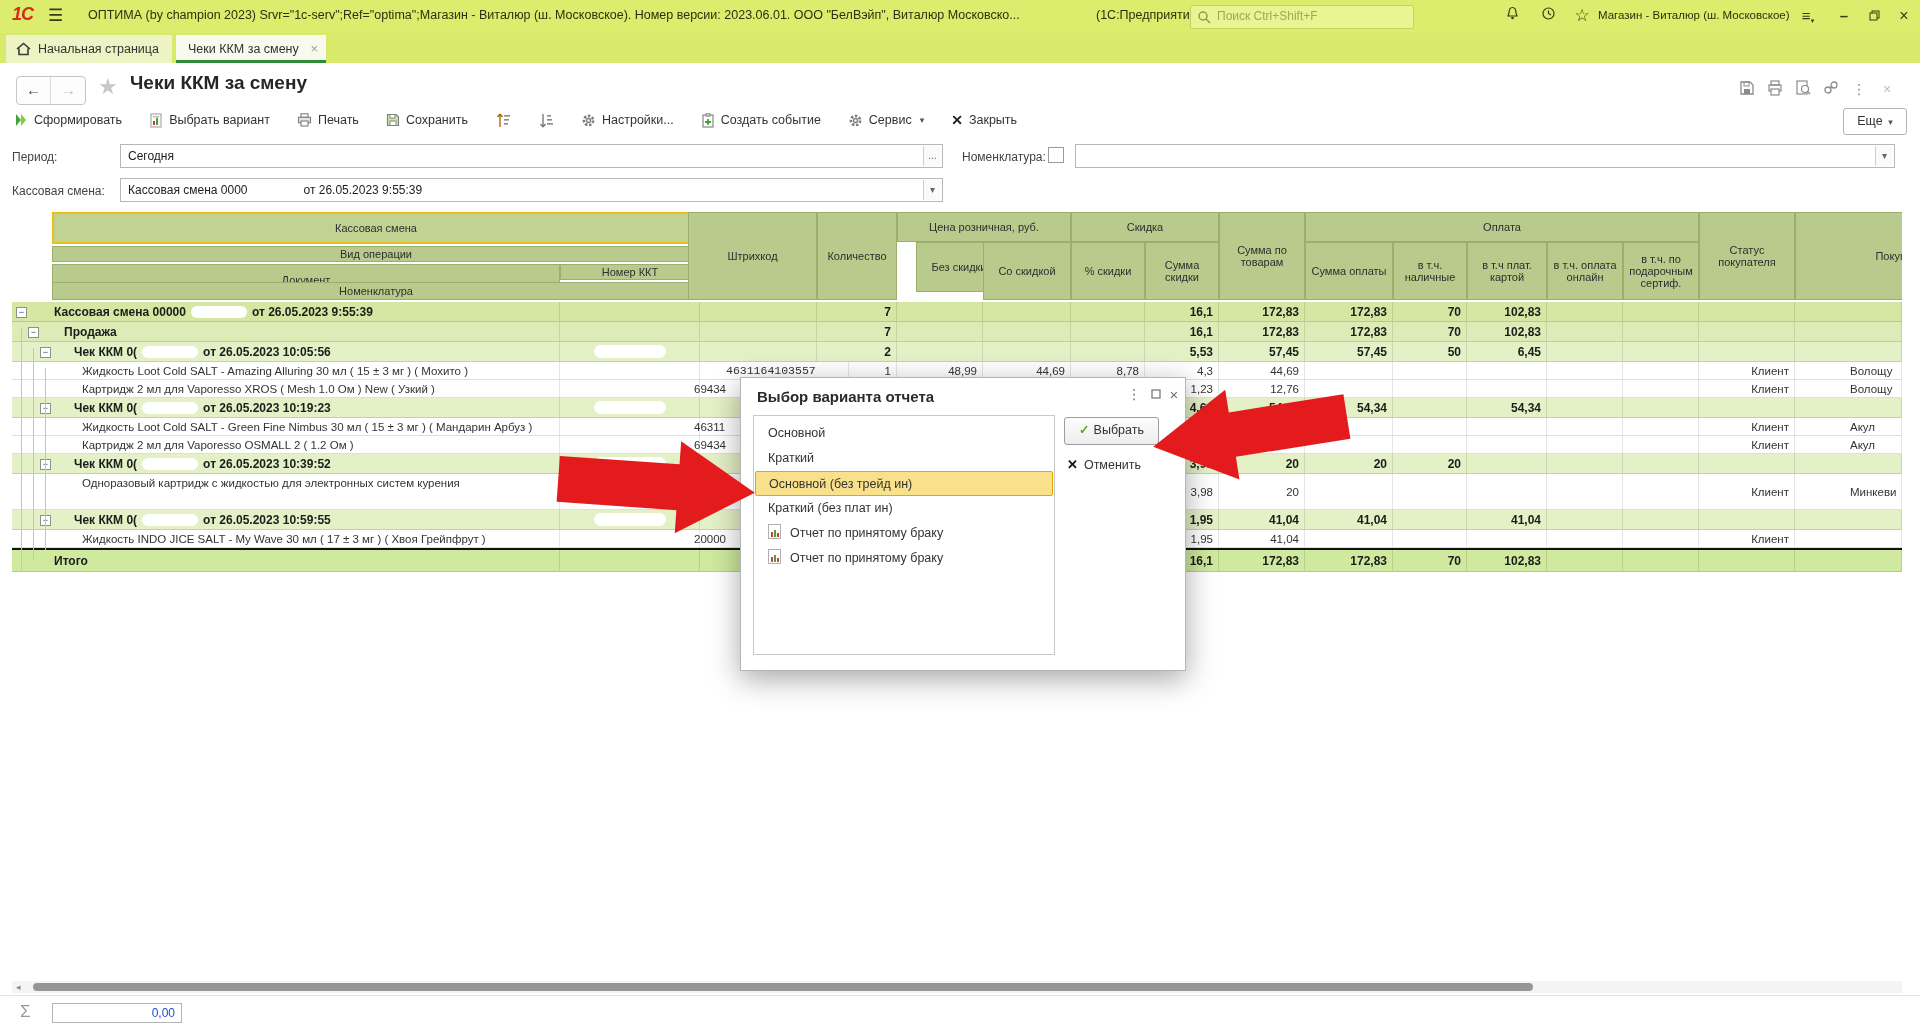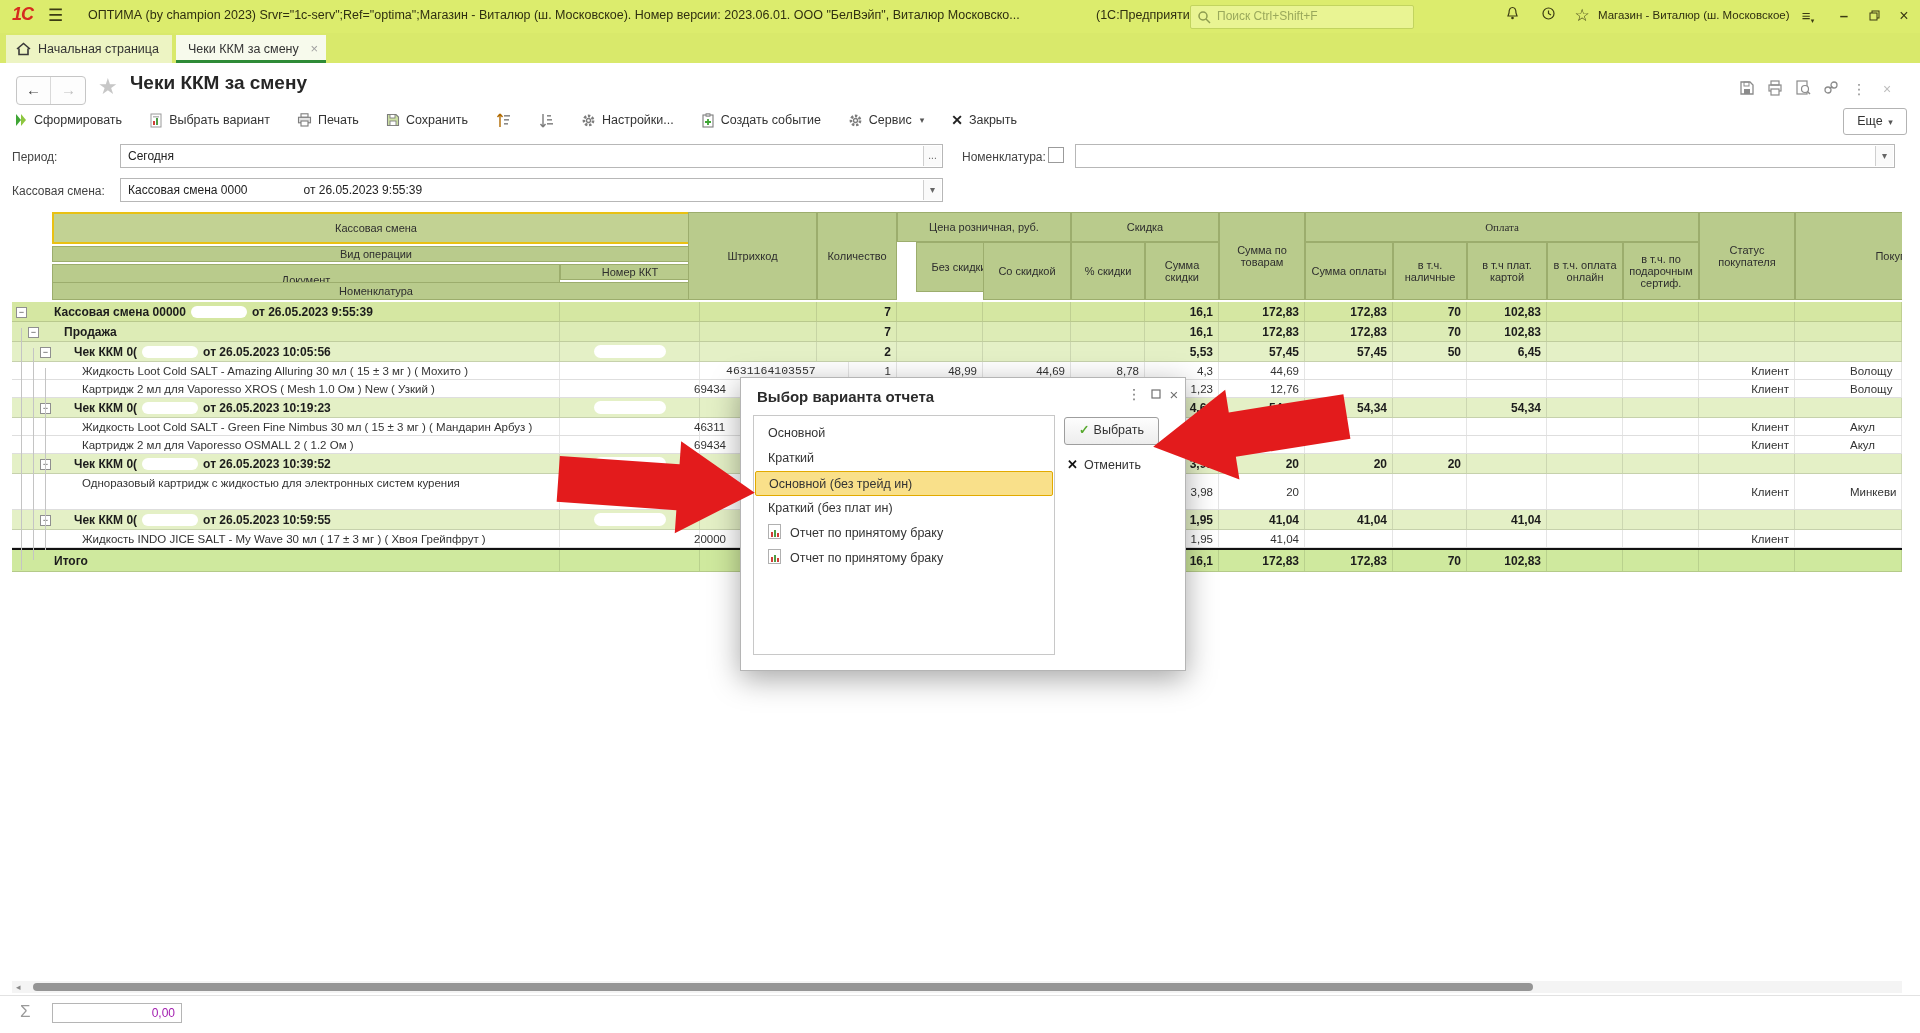--- a/index.html
+++ b/index.html
@@ -76,21 +76,21 @@
   #dlg-cancel .x{font-weight:bold;color:#111;margin-right:6px;font-size:13px;}
   
   #arrows{position:absolute;left:0;top:0;width:1920px;height:1033px;z-index:30;pointer-events:none;}
   
   #hscroll{position:absolute;left:12px;top:981px;width:1890px;height:12px;background:#f4f4f4;}
   #hthumb{position:absolute;left:21px;top:2px;width:1500px;height:8px;background:#959595;border-radius:4px;}
   #harrow{position:absolute;left:4px;top:0;color:#8a8a8a;font-size:9px;line-height:12px;}
   #statusbar{position:absolute;left:0;top:995px;width:1920px;height:38px;background:#fff;border-top:1px solid #e2e2e2;}
   #sigma{position:absolute;left:20px;top:6px;font-size:17px;color:#9a9a9a;}
   #sumfield{position:absolute;left:52px;top:7px;width:130px;height:20px;border:1px solid #b5b5b5;box-sizing:border-box;
-    font-size:12px;color:#a21caf;text-align:right;line-height:18px;padding-right:6px;}
+    font-size:12px;color:#1d4ed8;text-align:right;line-height:18px;padding-right:6px;}
 </style>
 </head>
 <body>
 
 <div id="titlebar">
   <span id="logo1c">1С</span>
   <span id="mainmenu-burger">☰</span>
   <span id="win-title">ОПТИМА (by champion 2023) Srvr="1c-serv";Ref="optima";Магазин - Виталюр (ш. Московское). Номер версии: 2023.06.01. ООО "БелВэйп", Виталюр Московско...</span>
   <span id="win-suffix">(1С:Предприятие)</span>
   <div id="searchbox">
@@ -279,21 +279,21 @@
     <div class="hcell" style="left: 40px; top: 70px; width: 648px; height: 18px;">Номенклатура</div>
     <div class="hcell" style="left: 676px; top: 0px; width: 129px; height: 88px;">Штрихкод</div>
     <div class="hcell" style="left: 805px; top: 0px; width: 80px; height: 88px;">Количество</div>
     <div class="hcell" style="left: 885px; top: 0px; width: 174px; height: 30px;">Цена розничная, руб.</div>
     <div class="hcell" style="left: 904px; top: 30px; width: 86px; height: 50px;">Без скидки</div>
     <div class="hcell" style="left: 971px; top: 30px; width: 88px; height: 58px;">Со скидкой</div>
     <div class="hcell" style="left: 1059px; top: 0px; width: 148px; height: 30px;">Скидка</div>
     <div class="hcell" style="left: 1059px; top: 30px; width: 74px; height: 58px;">% скидки</div>
     <div class="hcell" style="left: 1133px; top: 30px; width: 74px; height: 58px;">Сумма скидки</div>
     <div class="hcell" style="left: 1207px; top: 0px; width: 86px; height: 88px;">Сумма по товарам</div>
-    <div class="hcell" style="left: 1293px; top: 0px; width: 394px; height: 30px; font-family: Liberation Serif, serif;">Оплата</div>
+    <div class="hcell" style="left: 1293px; top: 0px; width: 394px; height: 30px;">Оплата</div>
     <div class="hcell" style="left: 1293px; top: 30px; width: 88px; height: 58px;">Сумма оплаты</div>
     <div class="hcell" style="left: 1381px; top: 30px; width: 74px; height: 58px;">в т.ч. наличные</div>
     <div class="hcell" style="left: 1455px; top: 30px; width: 80px; height: 58px;">в т.ч плат. картой</div>
     <div class="hcell" style="left: 1535px; top: 30px; width: 76px; height: 58px;">в т.ч. оплата онлайн</div>
     <div class="hcell" style="left: 1611px; top: 30px; width: 76px; height: 58px;">в т.ч. по подарочным сертиф.</div>
     <div class="hcell" style="left: 1687px; top: 0px; width: 96px; height: 88px;">Статус покупателя</div>
     <div class="hcell" style="left: 1783px; top: 0px; width: 220px; height: 88px;">Покупатель</div>
     <div class="trow g" style="top: 90px; height: 20px; background: rgb(213, 231, 162); border-bottom: 1px solid rgba(0, 0, 0, 0.13);">
       <div class="tcell" style="left: 0px; width: 548px; padding-left: 42px;">
         <span>Кассовая смена 00000</span>

